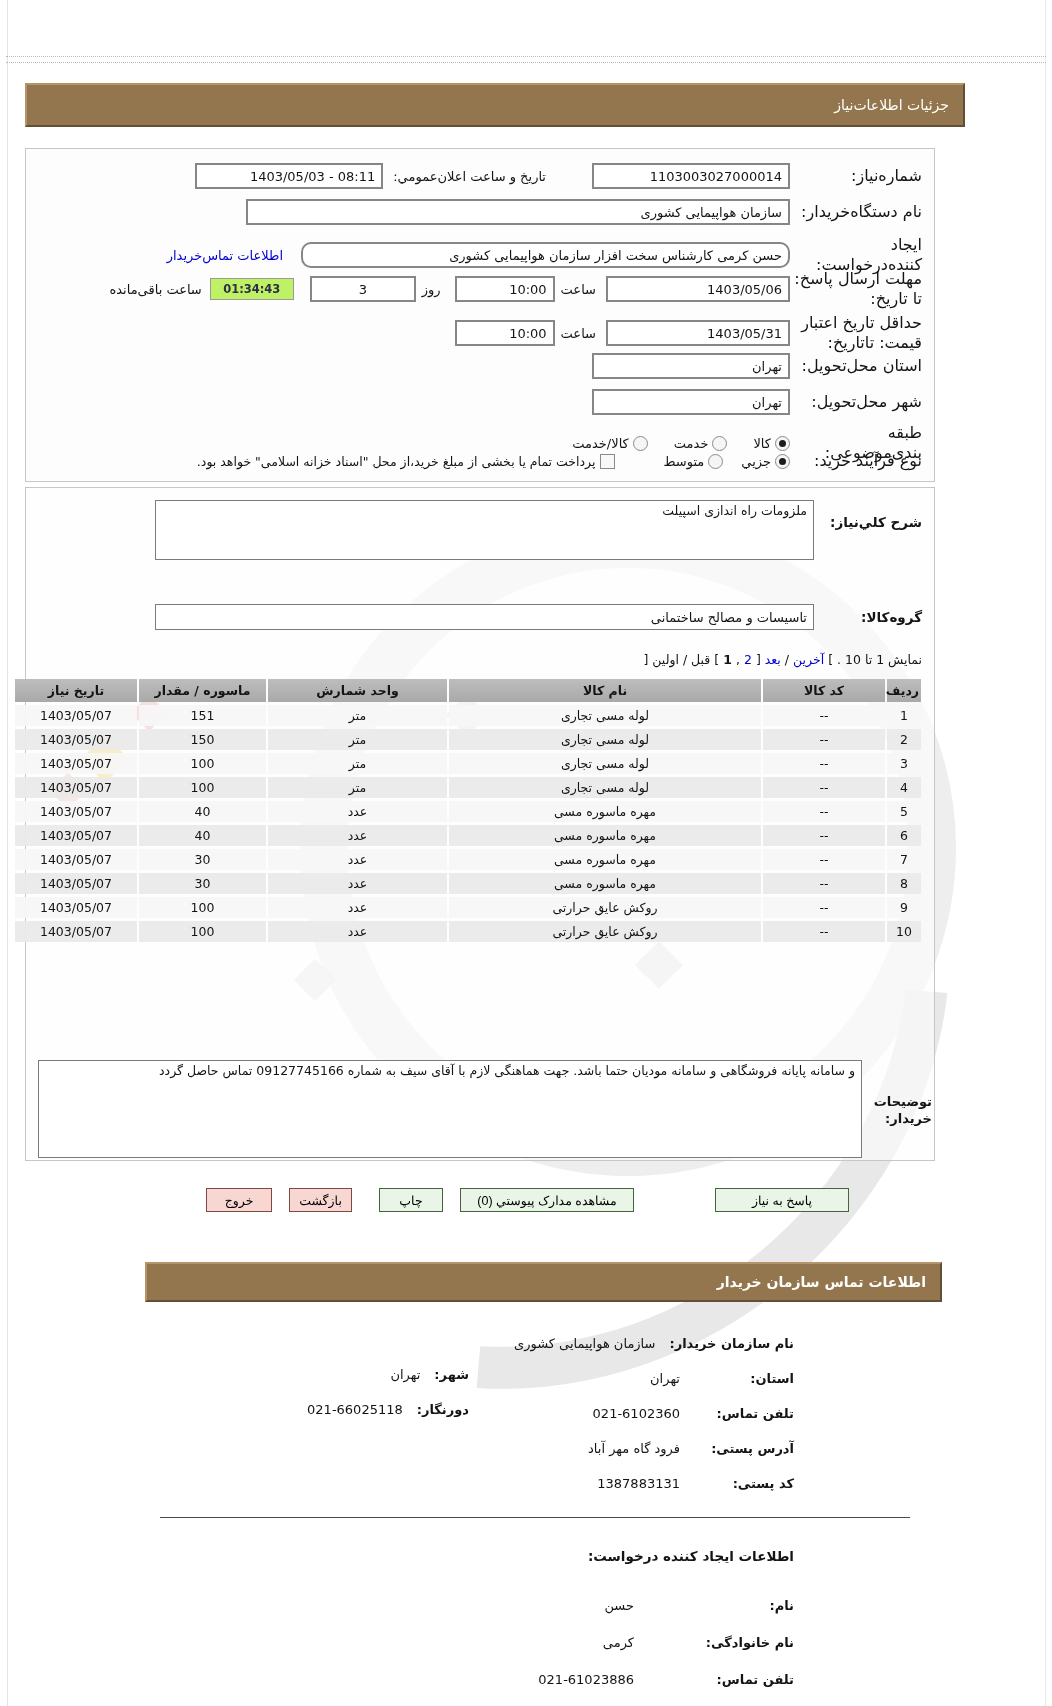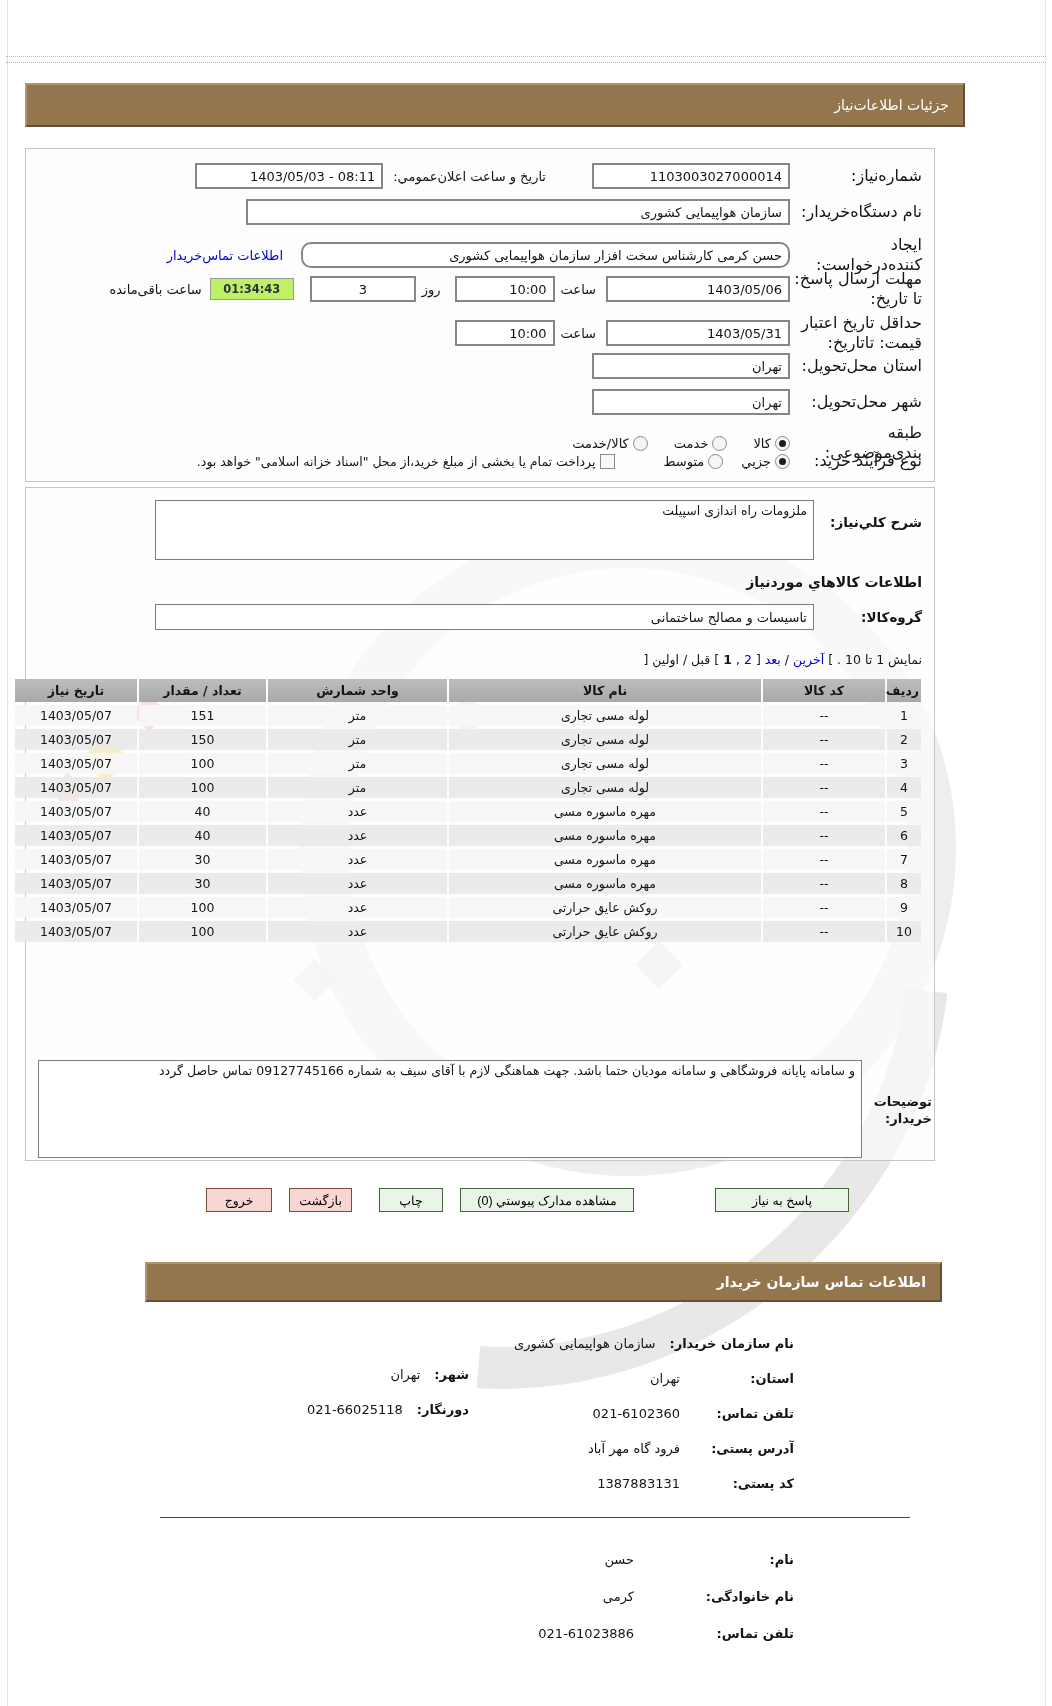--- a/index.html
+++ b/index.html
@@ -161,23 +161,20 @@
     </div>
   </div>
 
   <div id="box2" class="panel layer">
 
     <div class="r" style="top:12px;align-items:flex-start;">
       <span class="flabel b2label" style="width:108px;padding-top:14px;">شرح کلي‌نیاز:</span>
       <div class="tarea" style="width:645px;height:54px;">ملزومات راه اندازی اسپیلت</div>
     </div>
 
-    <div class="r" style="top:86px;">
-      <span class="b2label" style="font-size:14px;">اطلاعات کالاهاي موردنیاز</span>
-    </div>
 
     <div class="r" style="top:116px;">
       <span class="flabel b2label" style="width:108px;">گروه‌کالا:</span>
       <div class="ibox" style="width:645px;height:24px;border-width:1px;border-color:#7b7b7b;">تاسیسات و مصالح ساختمانی</div>
     </div>
 
     <div class="r pg" style="top:164px;">
       <span>نمایش 1 تا 10 .</span>
       <span>]</span>
       <span class="lnk">آخرین</span>
@@ -193,21 +190,21 @@
     </div>
 
     <div style="position:absolute;top:188px;right:11px;">
       <table class="items">
         <thead>
           <tr>
             <th class="c0">ردیف</th>
             <th class="c1">کد کالا</th>
             <th class="c2">نام کالا</th>
             <th class="c3">واحد شمارش</th>
-            <th class="c4">تعداد / مقدار</th>
+            <th class="c4">ماسوره / مقدار</th>
             <th class="c5">تاریخ نیاز</th>
           </tr>
         </thead>
         <tbody>
             <tr class="odd">
               <td class="c0">1</td>
               <td class="c1">--</td>
               <td class="c2">لوله مسی تجاری</td>
               <td class="c3">متر</td>
               <td class="c4">151</td>
@@ -334,20 +331,21 @@
     </div>
     <div class="crow">
       <span class="cl">کد پستی:</span>
       <span class="cv num">1387883131</span>
     </div>
   </div>
 
   <div id="hr1" class="layer"></div>
 
   <div class="layer" style="top:1548px;right:258px;width:520px;">
+    <div style="font-weight:bold;font-size:13.5px;margin-bottom:30px;">اطلاعات ایجاد کننده درخواست:</div>
     <div class="crow" style="margin-bottom:15px;">
       <span class="kl">نام:</span>
       <span class="kv">حسن</span>
     </div>
     <div class="crow" style="margin-bottom:15px;">
       <span class="kl">نام خانوادگی:</span>
       <span class="kv">کرمی</span>
     </div>
     <div class="crow">
       <span class="kl">تلفن تماس:</span>

